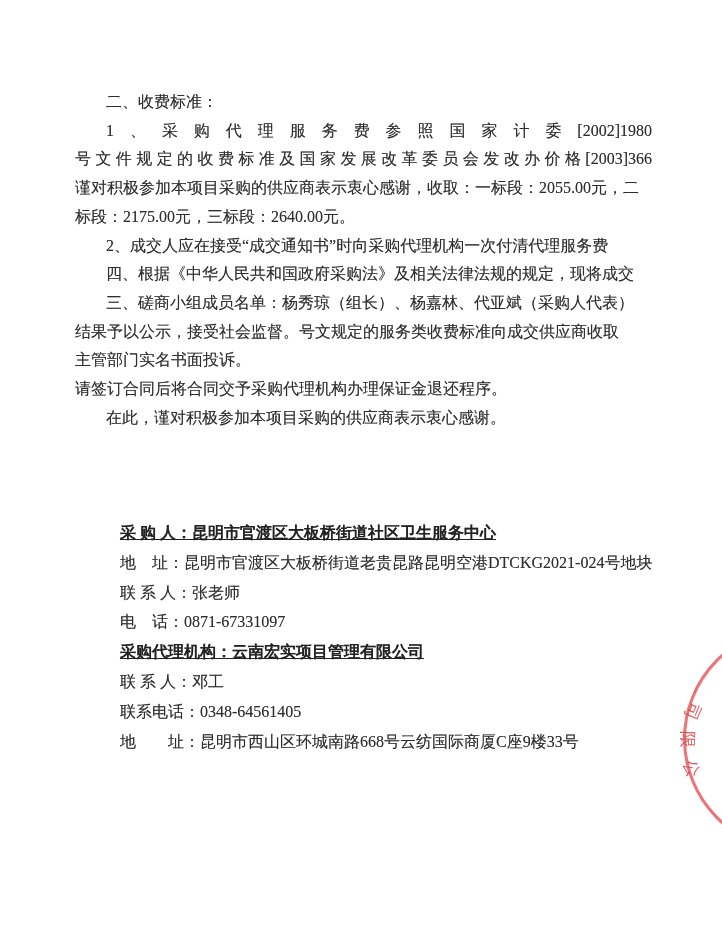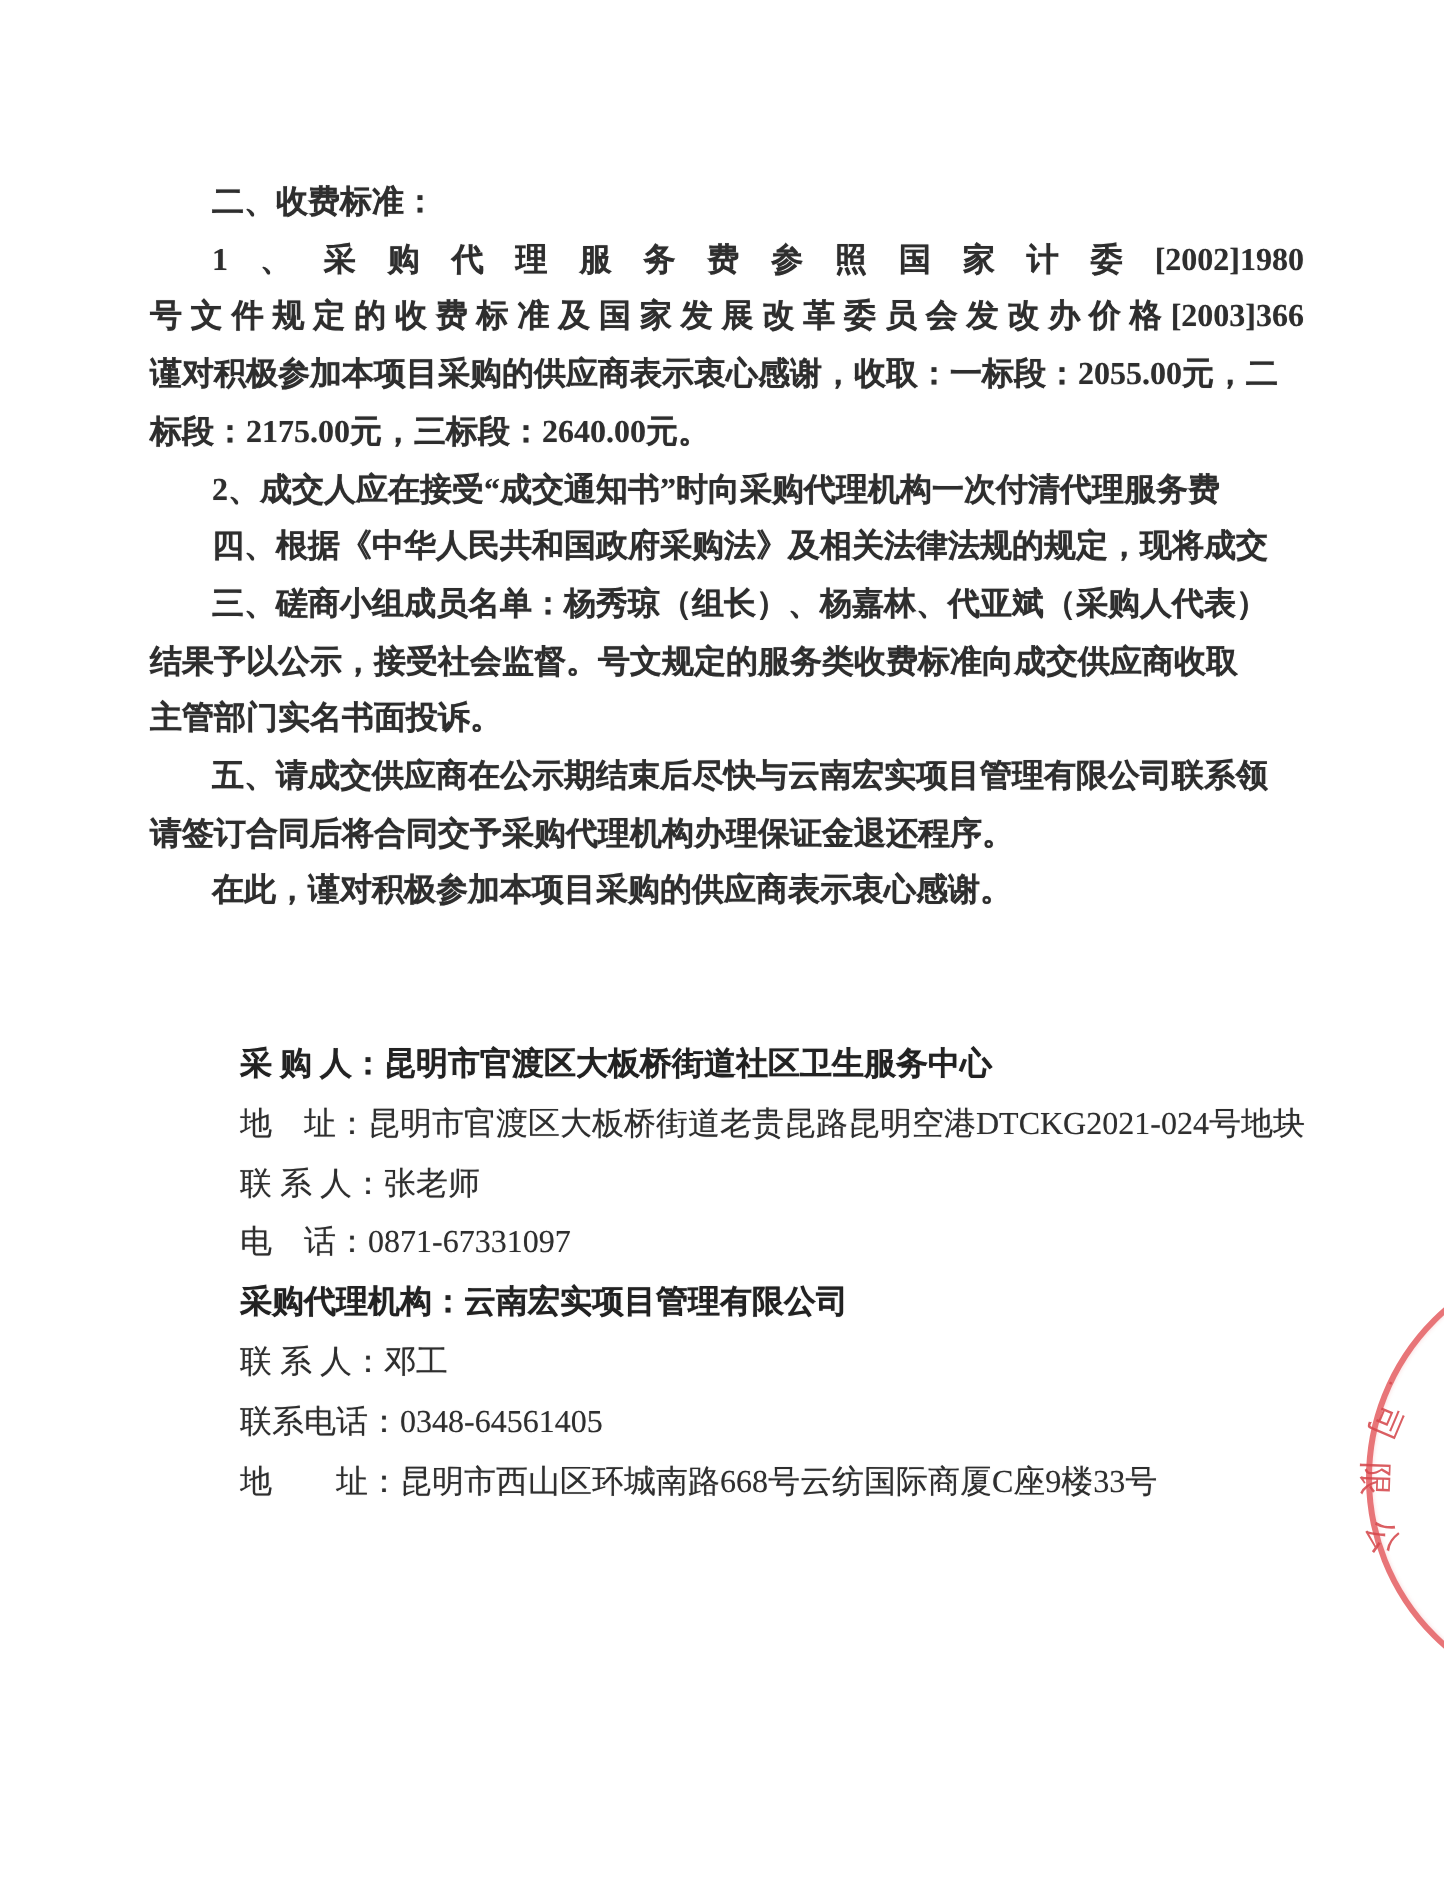--- a/index.html
+++ b/index.html
@@ -10,31 +10,31 @@
     overflow:hidden;
     font-family:"Liberation Serif","DejaVu Serif",serif;
     color:#2e2e2e;
   }
   
   .body-text{
     position:absolute;left:75px;top:88px;width:577px;
     font-size:16px;line-height:28.7px;
     text-shadow:0 0 .4px rgba(40,40,40,.45);
   }
-  .line{white-space:nowrap;font-weight:bold;}
+  .line{white-space:nowrap;}
   .line.just{white-space:normal;text-align:justify;text-align-last:justify;}
   .ind{padding-left:31px;}
 
   .contacts{
     position:absolute;left:120px;top:518px;width:560px;
     font-size:16px;line-height:29.8px;
     text-shadow:0 0 .4px rgba(40,40,40,.45);
   }
   .contact-line{white-space:nowrap;}
-  .bold{font-weight:bold;color:#222;}
+  .bold{font-weight:bold;color:#222;text-decoration:underline;}
   .agency-title{margin-top:0;}
 
   
   .seal-ring{
     position:absolute;left:683px;top:626px;width:220px;height:220px;
     border:3.5px solid rgba(226,78,82,.78);
     border-radius:50%;
     box-shadow:inset 0 0 2px rgba(226,78,82,.25);
   }
   .seal-char{
@@ -57,21 +57,20 @@
     <div class="line ind">二、收费标准：</div>
     <div class="line ind just">1、采购代理服务费参照国家计委[2002]1980</div>
     <div class="line just">号文件规定的收费标准及国家发展改革委员会发改办价格[2003]366</div>
     <div class="line">谨对积极参加本项目采购的供应商表示衷心感谢，收取：一标段：2055.00元，二</div>
     <div class="line">标段：2175.00元，三标段：2640.00元。</div>
     <div class="line ind">2、成交人应在接受“成交通知书”时向采购代理机构一次付清代理服务费</div>
     <div class="line ind">四、根据《中华人民共和国政府采购法》及相关法律法规的规定，现将成交</div>
     <div class="line ind">三、磋商小组成员名单：杨秀琼（组长）、杨嘉林、代亚斌（采购人代表）</div>
     <div class="line">结果予以公示，接受社会监督。号文规定的服务类收费标准向成交供应商收取</div>
     <div class="line">主管部门实名书面投诉。</div>
-    <div class="line ind">五、请成交供应商在公示期结束后尽快与云南宏实项目管理有限公司联系领</div>
     <div class="line">请签订合同后将合同交予采购代理机构办理保证金退还程序。</div>
     <div class="line ind">在此，谨对积极参加本项目采购的供应商表示衷心感谢。</div>
   </div>
 
   <div class="contacts">
     <div class="contact-line bold">采 购 人：昆明市官渡区大板桥街道社区卫生服务中心</div>
     <div class="contact-line">地　址：昆明市官渡区大板桥街道老贵昆路昆明空港DTCKG2021-024号地块</div>
     <div class="contact-line">联 系 人：张老师</div>
     <div class="contact-line">电　话：0871-67331097</div>
     <div class="contact-line bold agency-title">采购代理机构：云南宏实项目管理有限公司</div>

